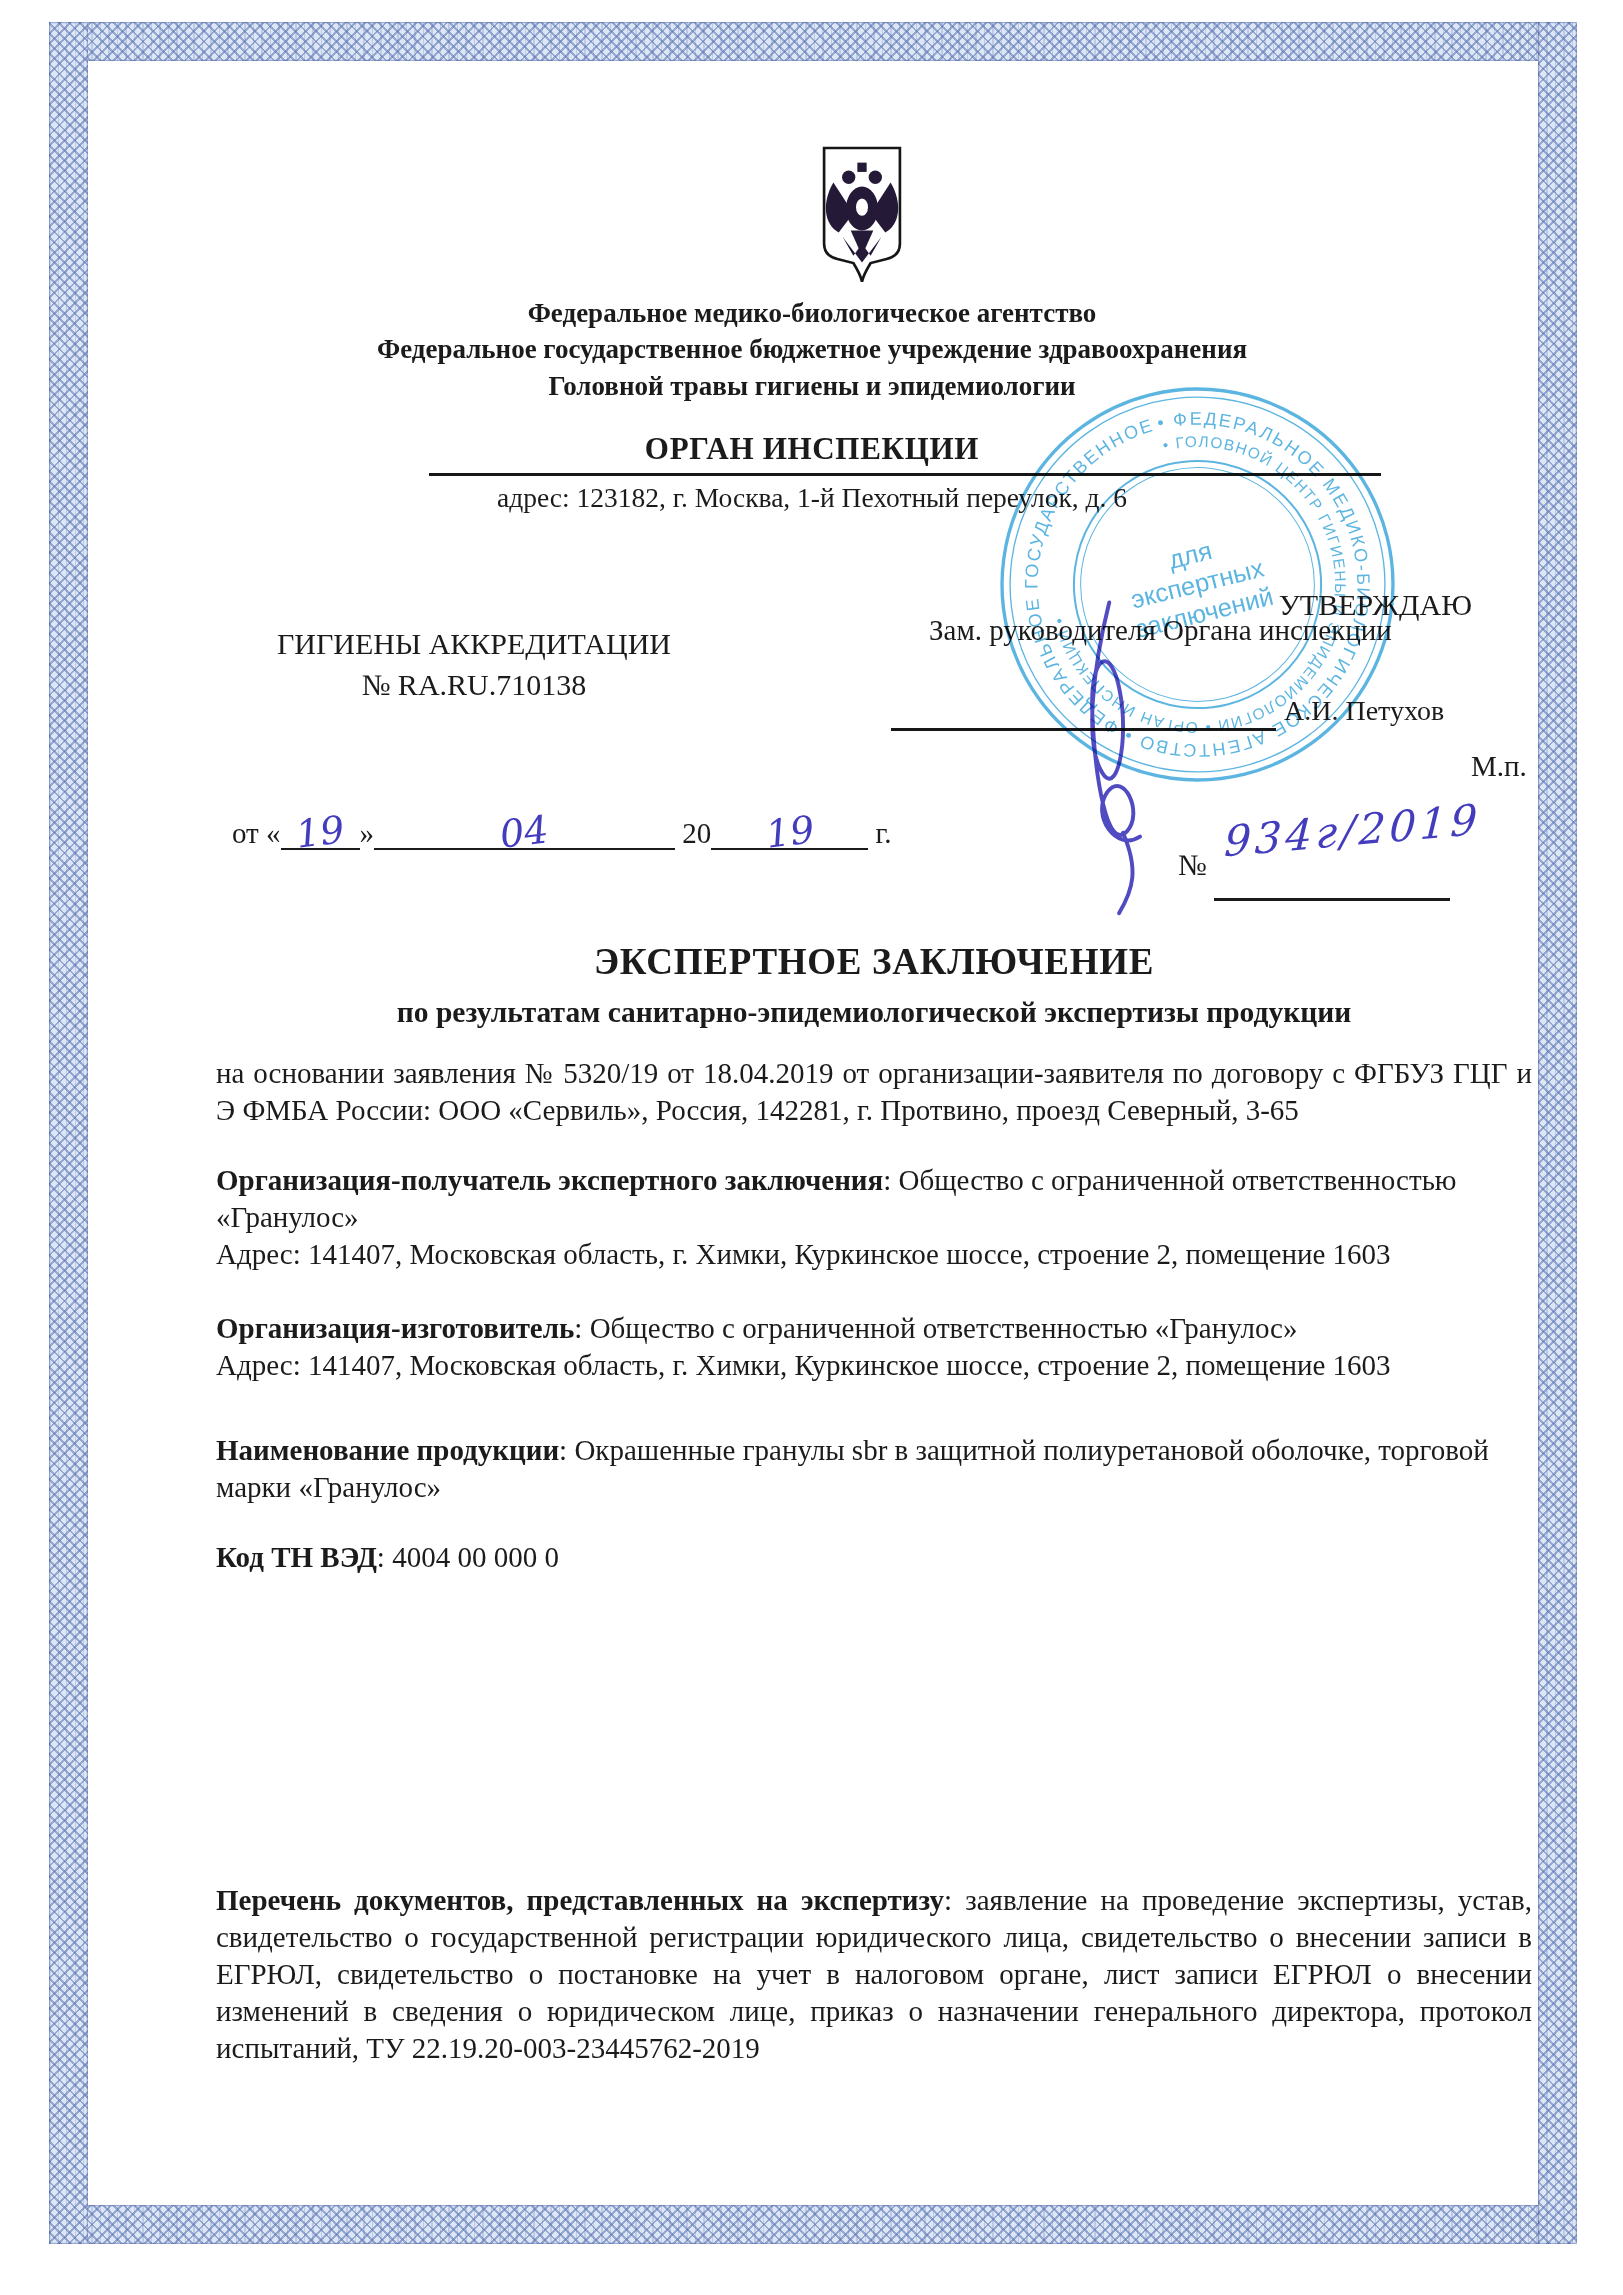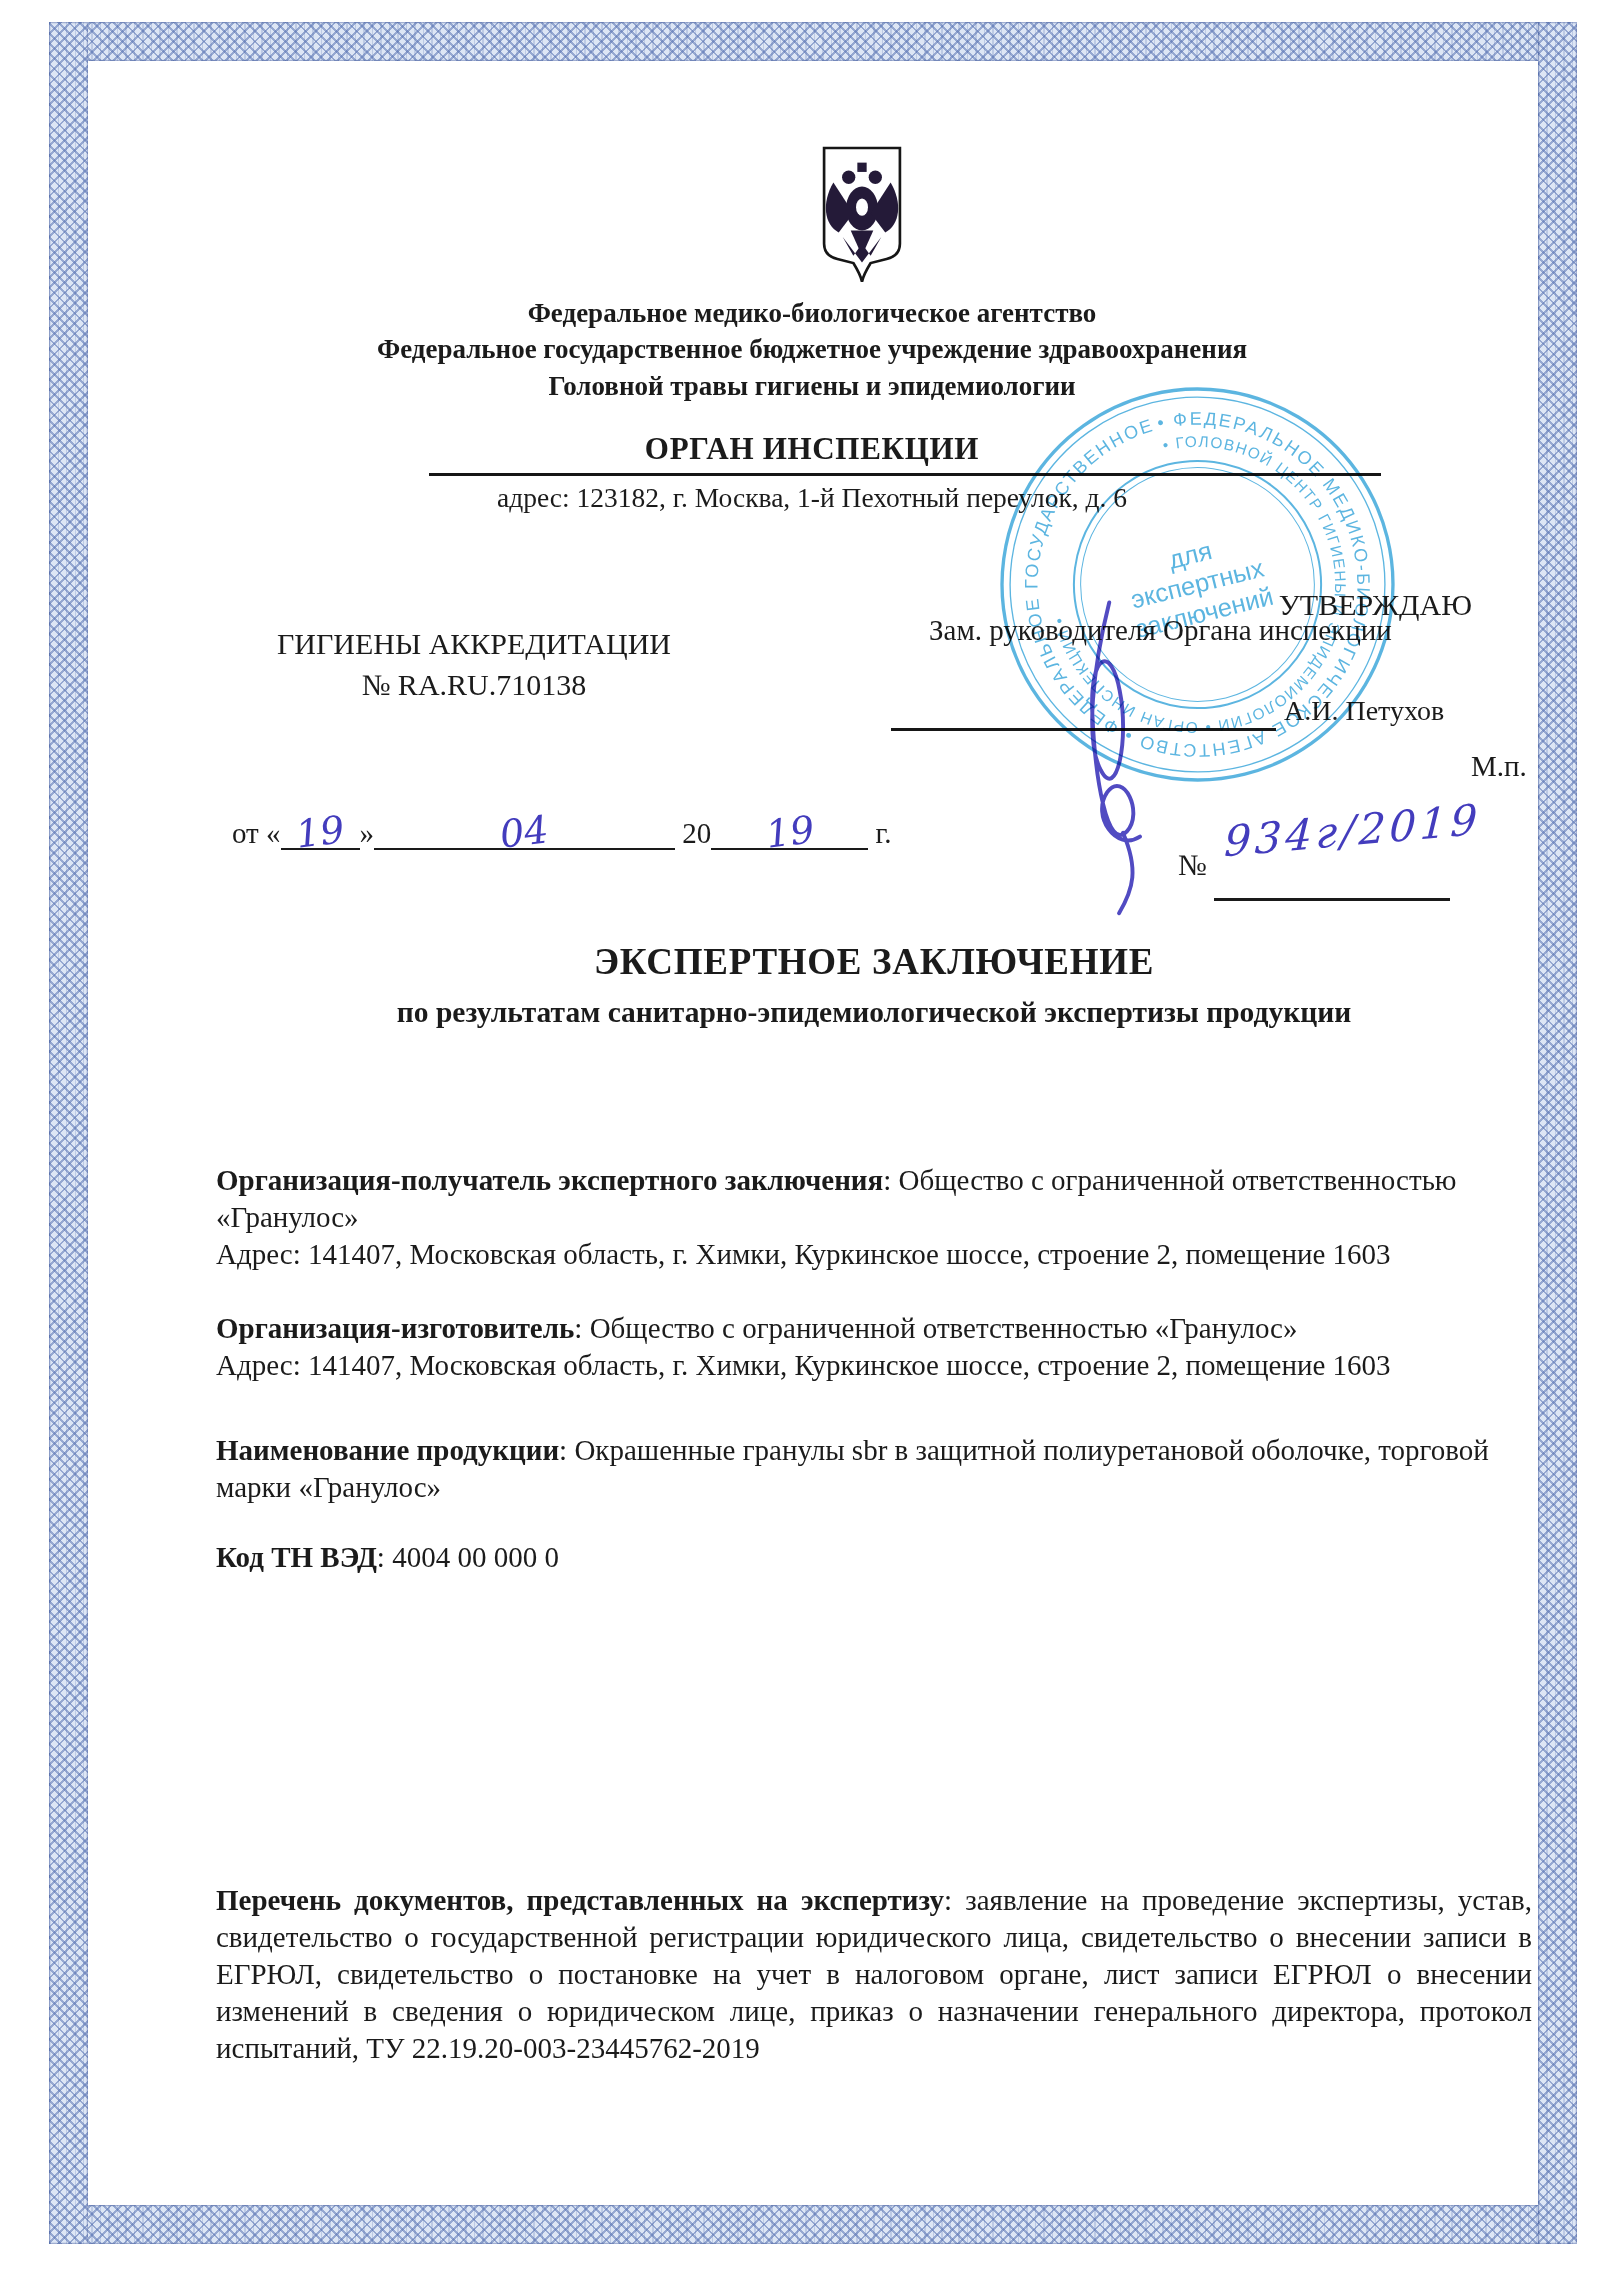--- a/index.html
+++ b/index.html
@@ -146,20 +146,23 @@
     <span>от «</span><span class="blank b1"><span class="hw">19</span></span><span>»</span><span class="blank b2"><span class="hw">04</span></span>&nbsp;<span>20</span><span class="blank b3"><span class="hw">19</span></span>&nbsp;<span>г.</span>
   </div>
 
   <div class="abs num-label">№</div>
   <div class="abs num-value hw">934г/2019</div>
   <div class="abs num-underline"></div>
 
   <div class="abs doc-title">ЭКСПЕРТНОЕ ЗАКЛЮЧЕНИЕ</div>
   <div class="abs doc-subtitle">по результатам санитарно-эпидемиологической экспертизы продукции</div>
 
+  <div class="abs para p-basis just">
+    <p class="j">на основании заявления № 5320/19 от 18.04.2019 от организации-заявителя по договору с ФГБУЗ ГЦГ и Э ФМБА России: ООО «Сервиль», Россия, 142281, г. Протвино, проезд Северный, 3-65</p>
+  </div>
 
   <div class="abs para p-recip">
     <p><b>Организация-получатель экспертного заключения</b><span>: </span><span>Общество с ограниченной ответственностью «Гранулос»</span></p>
     <p>Адрес: 141407, Московская область, г. Химки, Куркинское шоссе, строение 2, помещение 1603</p>
   </div>
 
   <div class="abs para p-manuf">
     <p><b>Организация-изготовитель</b><span>: </span><span>Общество с ограниченной ответственностью «Гранулос»</span></p>
     <p>Адрес: 141407, Московская область, г. Химки, Куркинское шоссе, строение 2, помещение 1603</p>
   </div>

